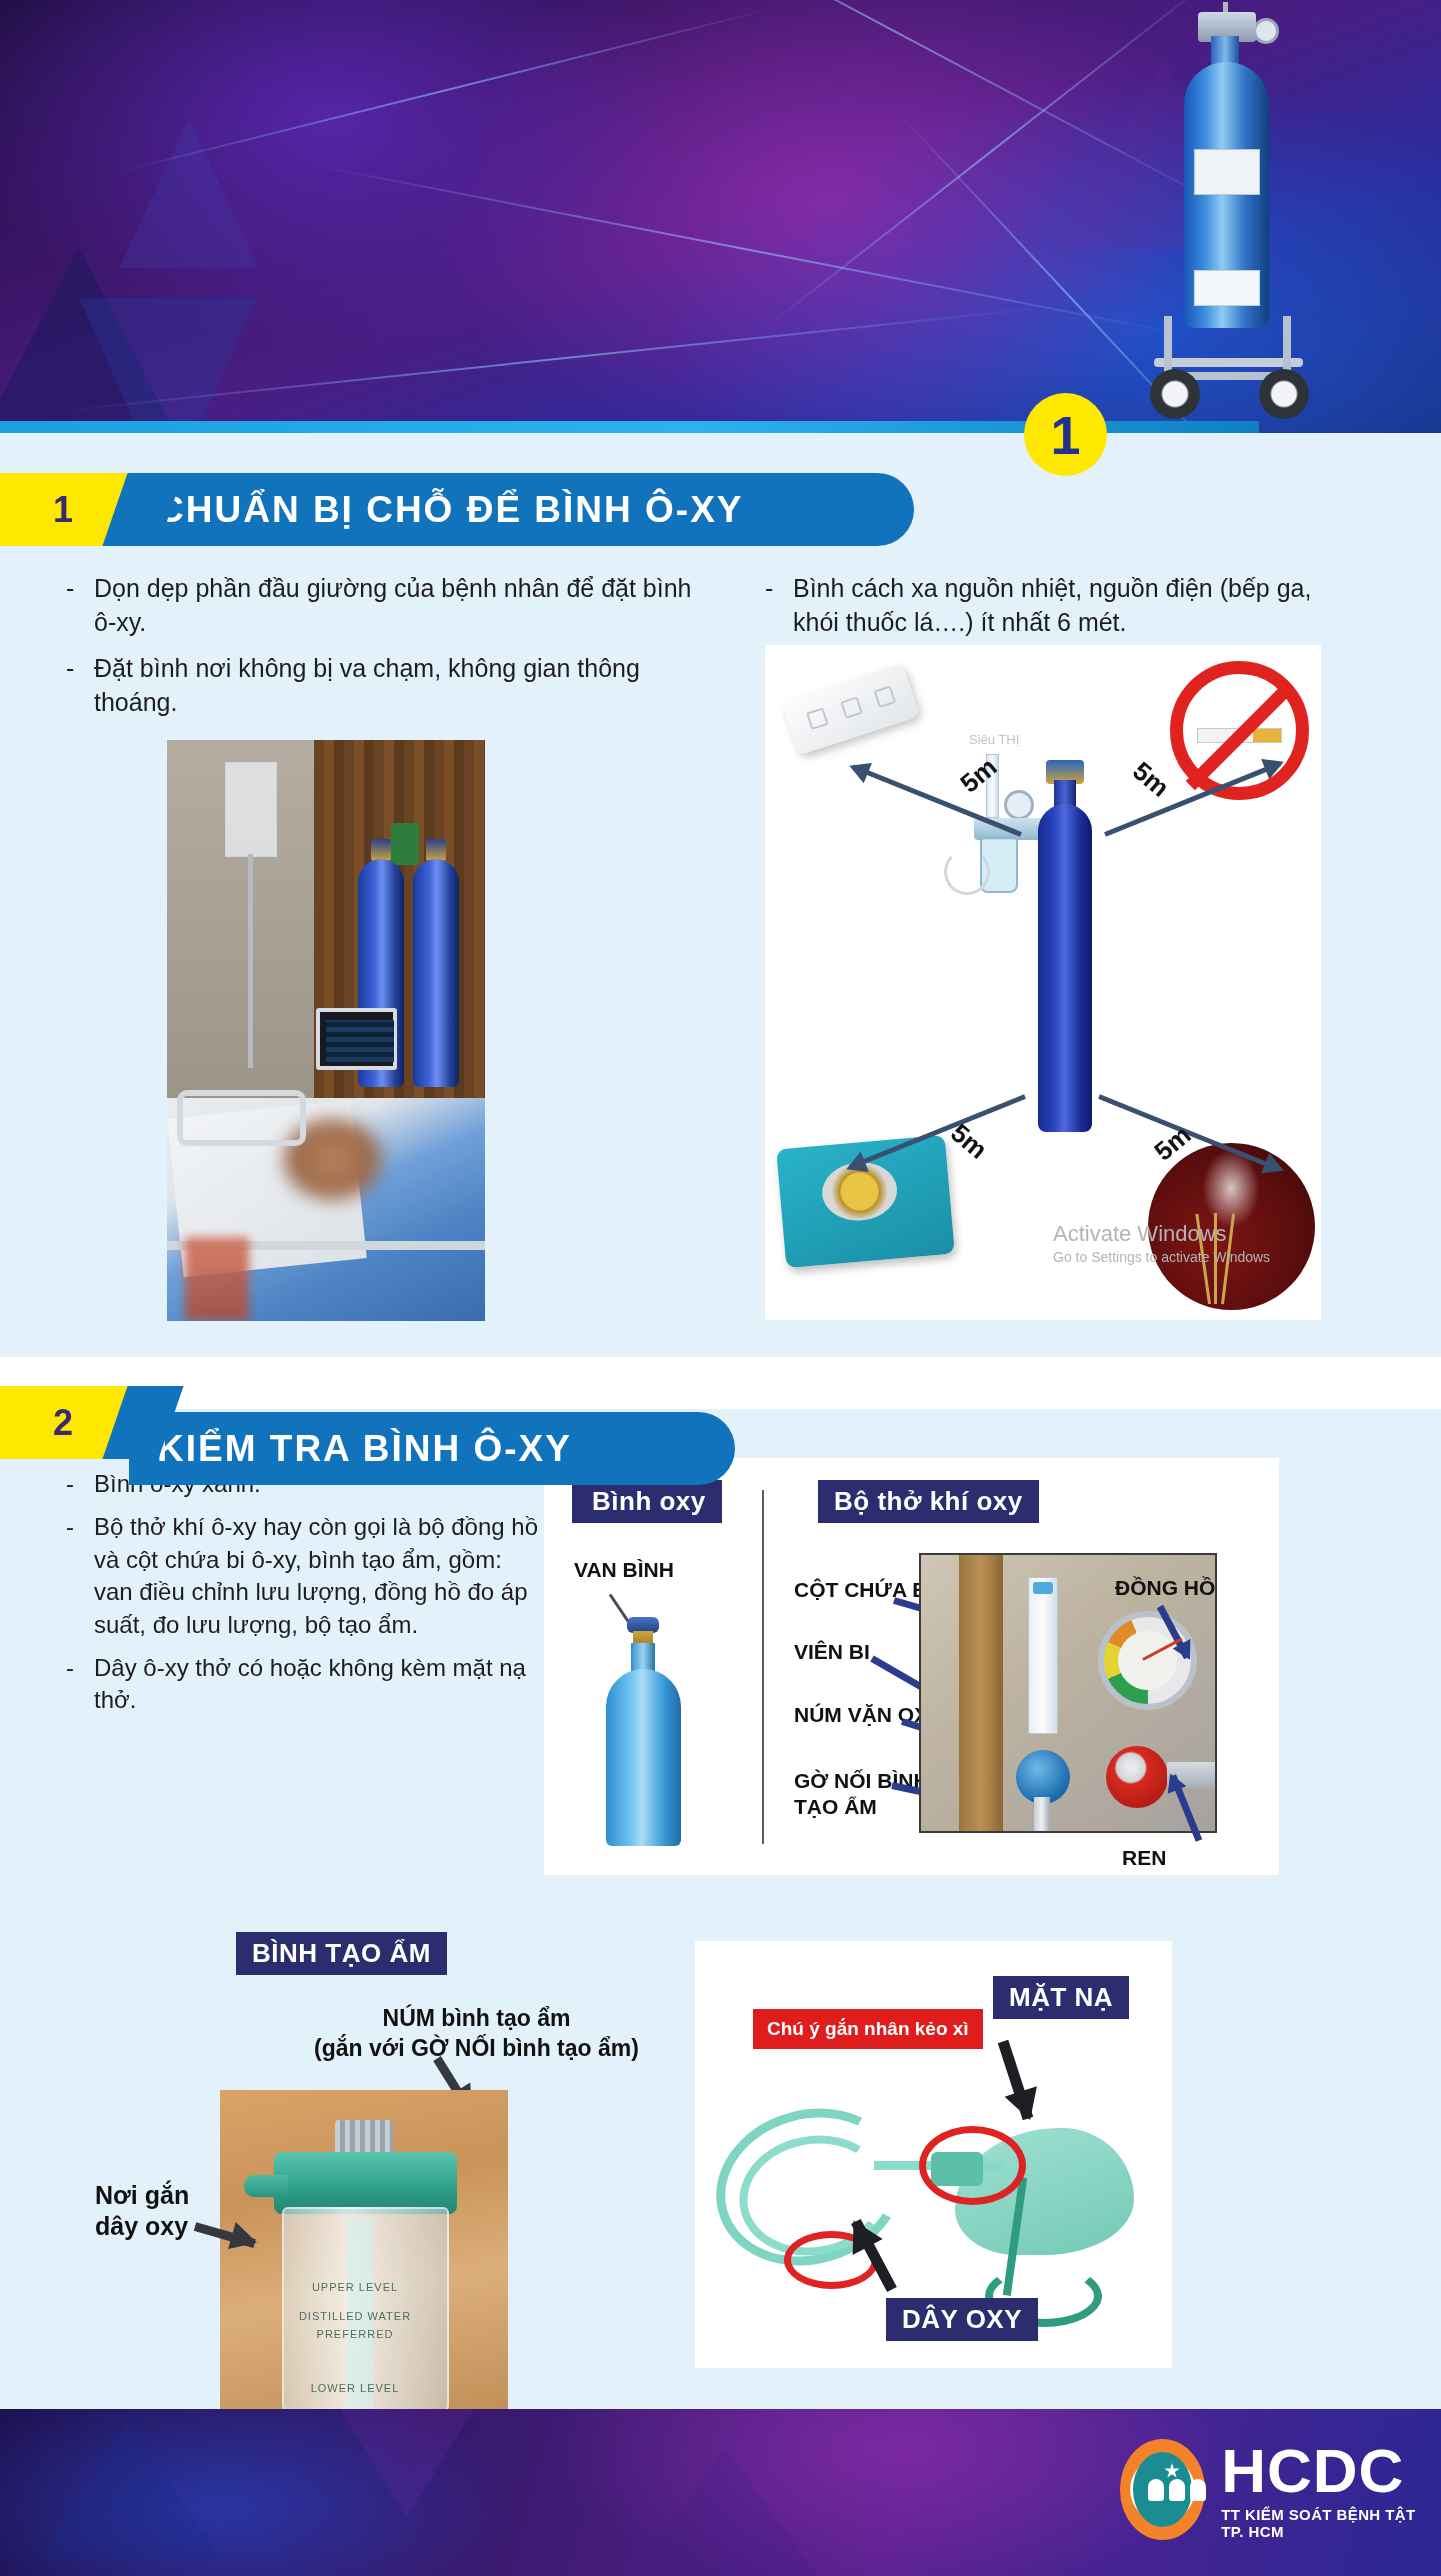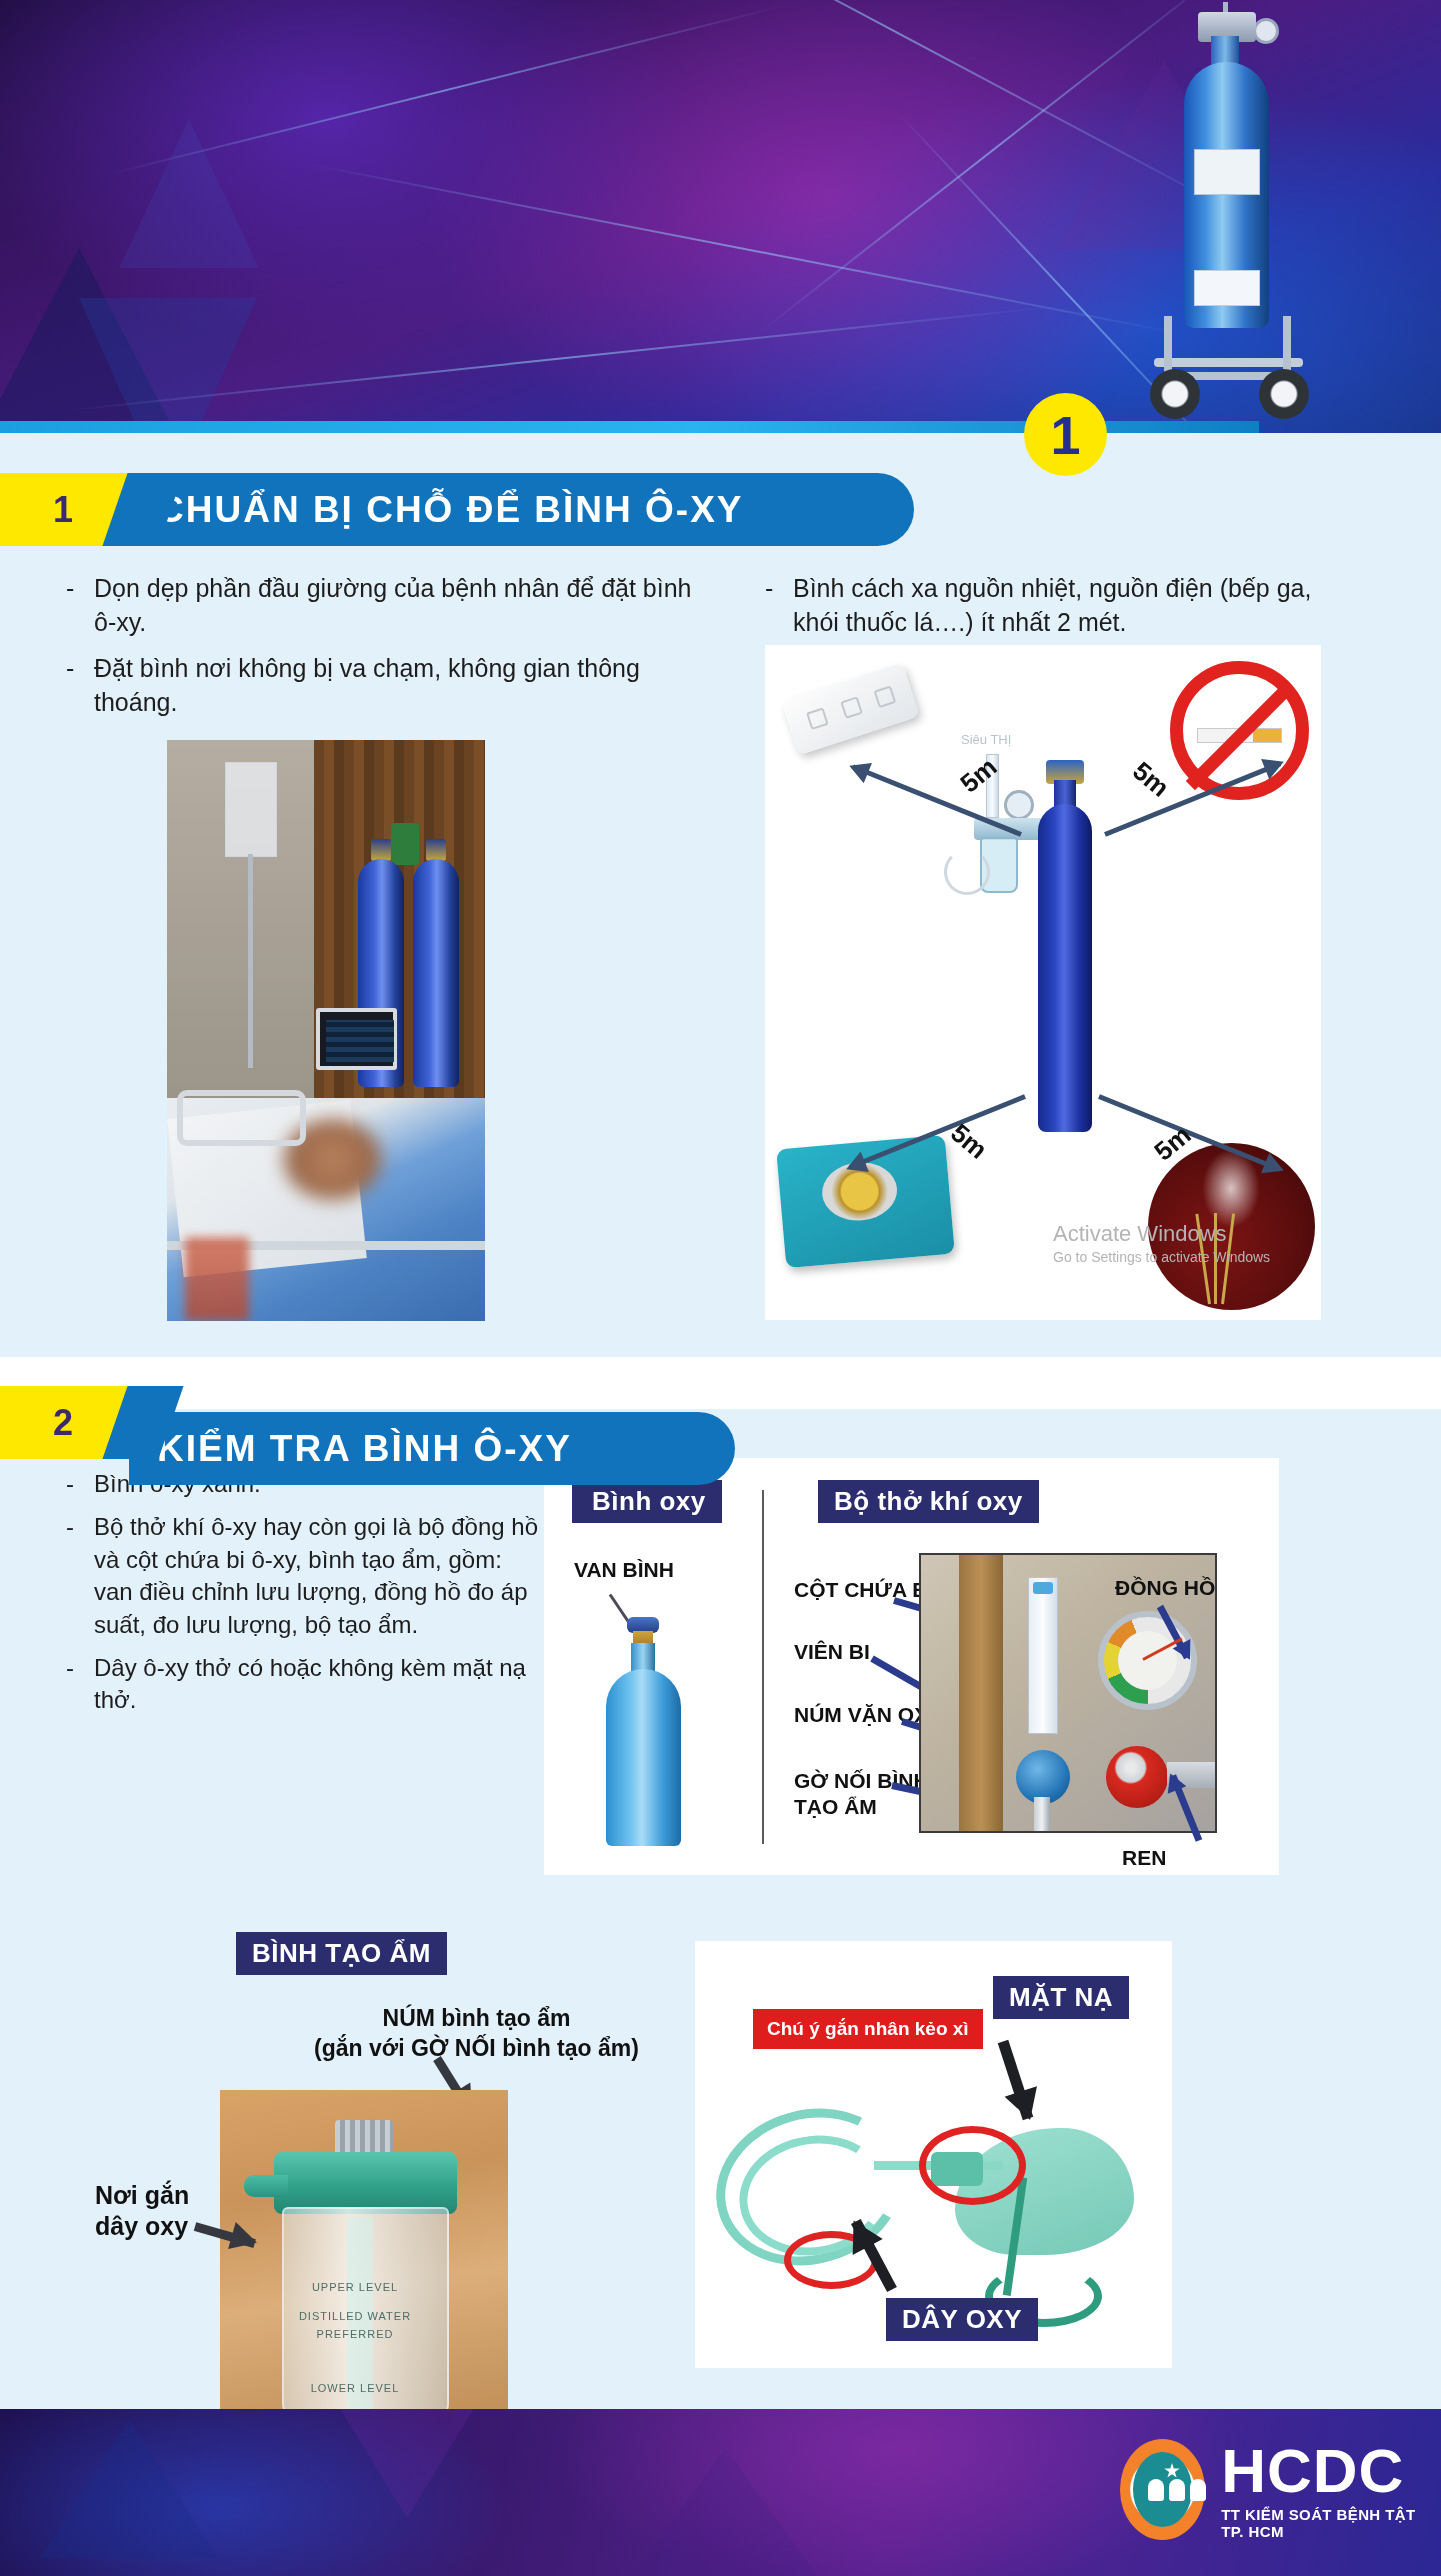--- a/index.html
+++ b/index.html
@@ -192,21 +192,21 @@
   .sf-incense { position:absolute; right:6px; bottom:10px; width:167px; height:167px;
                 border-radius:50%; overflow:hidden;
                 background:radial-gradient(circle at 40% 60%, #7e1414 0%, #5a0d0d 60%, #380707 100%); }
   .sf-incense .sm { position:absolute; left:54px; top:6px; width:58px; height:79px;
                     background:radial-gradient(ellipse,rgba(255,255,255,.75),rgba(255,255,255,0) 70%); }
   .sf-incense .st { position:absolute; left:66px; top:70px; width:3px; height:91px;
                     background:#c9a84b; transform-origin:bottom; }
   .sf-wm { position:absolute; left:288px; top:576px; color:#b4b4b4; }
   .sf-wm .l1 { font-size:22px; }
   .sf-wm .l2 { font-size:14px; margin-top:2px; }
-  .sf-wm2 { position:absolute; left:196px; top:87px; font-size:13px; color:#b8c4cc; }
+  .sf-wm2 { position:absolute; left:204px; top:87px; font-size:13px; color:#b8c4cc; }
 
   
   .sec2 { position:absolute; left:0; top:1357px; width:1442px; height:1053px; background:#e3f1fb; }
   .sec2 .white-top { position:absolute; left:0; top:0; width:1442px; height:52px; background:#ffffff; }
   .band2 { left:0; top:1386px; width:794px; z-index:4; }
   .s2-text { position:absolute; left:66px; top:1468px; width:477px; }
   .s2-text .bullet { font-size:24px; margin-bottom:11px; line-height:1.35; }
 
   .panel-diag { position:absolute; left:544px; top:1458px; width:735px; height:417px;
                 background:#ffffff; }
@@ -407,21 +407,21 @@
     </div>
   <div class="bullet">
       <span class="dash">-</span>
       <span class="txt">Đặt bình nơi không bị va chạm, không gian thông thoáng.</span>
     </div>
 </div>
 
 <div class="s1-textR">
   <div class="bullet">
       <span class="dash">-</span>
-      <span class="txt">Bình cách xa nguồn nhiệt, nguồn điện (bếp ga, khói thuốc lá….) ít nhất 2 mét.</span>
+      <span class="txt">Bình cách xa nguồn nhiệt, nguồn điện (bếp ga, khói thuốc lá….) ít nhất 6 mét.</span>
     </div>
 </div>
 
 <div class="photo-bed">
   <div class="bed-wall"></div>
   <div class="bed-wood"></div>
   <div class="bed-iv"></div>
   <div class="bed-pole"></div>
   <div class="bed-reg"></div>
   <div class="bed-valve bv1"></div>

